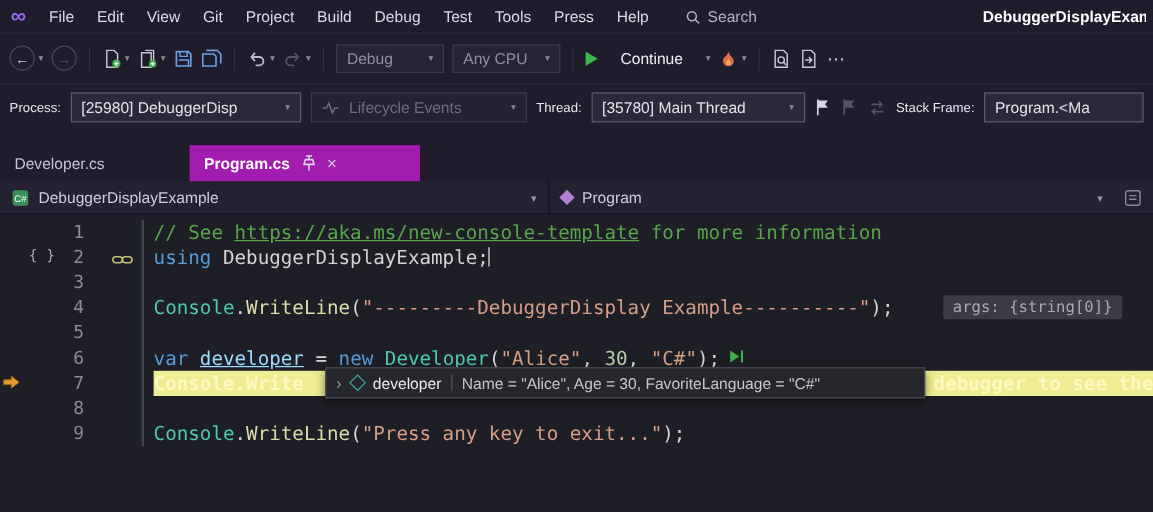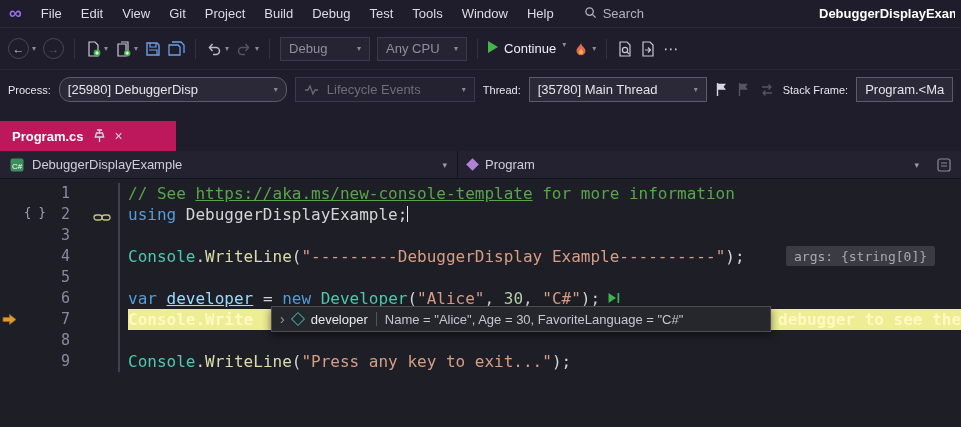--- a/index.html
+++ b/index.html
@@ -3,56 +3,56 @@
 <meta charset="utf-8">
 <style>
   html,body{margin:0;padding:0;background:#101016;}
   #app{position:relative;width:961px;height:427px;background:#1e1e26;overflow:hidden;
        font-family:"Liberation Sans",sans-serif;color:#d4d2de;-webkit-font-smoothing:antialiased;}
 
   
   .menubar{display:flex;align-items:center;height:27px;background:#1f1c2b;padding:0 6px;gap:1px;overflow:hidden;}
   .vs-logo{color:#9a6df0;font-size:18px;font-weight:bold;margin:0 9px 2px 3px;line-height:1;}
   .menu-item{padding:3px 9px;font-size:13px;color:#dddbe6;white-space:nowrap;}
-  .menu-search{display:flex;align-items:flex-start;gap:6px;color:#b3b1bf;font-size:13px;margin-left:12px;padding:2px 8px;white-space:nowrap;}
+  .menu-search{display:flex;align-items:flex-end;gap:6px;color:#b3b1bf;font-size:13px;margin-left:12px;padding:2px 8px;white-space:nowrap;}
   .menu-title{margin-left:auto;font-size:13px;font-weight:bold;color:#fff;white-space:nowrap;overflow:hidden;flex:0 0 auto;max-width:136px;}
 
   
   .toolbar{display:flex;align-items:center;height:42px;background:#1f1c2b;border-top:1px solid #2a2737;
            padding:0 8px;gap:7px;box-sizing:border-box;overflow:hidden;}
   .tbtn{display:flex;align-items:center;gap:3px;flex:0 0 auto;}
   .circle{width:19px;height:19px;border:1px solid #4a4856;border-radius:50%;display:flex;align-items:center;justify-content:center;font-size:12px;color:#c9c7d4;}
   .circle.dim{color:#55535f;}
   .chev{font-size:8px;color:#8a8896;line-height:1;}
   .sep{width:1px;height:20px;background:#35323f;margin:0 3px;flex:0 0 auto;}
   .combo{display:flex;align-items:center;height:24px;border:1px solid #3c3a4a;background:#262432;color:#908e9e;
          font-size:13px;padding:0 8px;gap:8px;box-sizing:border-box;flex:0 0 auto;}
   .combo .chev{margin-left:auto;}
   .w90{width:90px;}
-  .continue{display:flex;align-items:flex-start;gap:6px;color:#f0eef8;font-size:13px;flex:0 0 auto;}
+  .continue{display:flex;align-items:center;gap:19px;color:#f0eef8;font-size:13px;flex:0 0 auto;}
   .play{width:0;height:0;border-left:10px solid #41b64b;border-top:6px solid transparent;border-bottom:6px solid transparent;}
   .dots{color:#c9c7d4;font-size:15px;letter-spacing:1px;}
 
   
   .debugbar{display:flex;align-items:center;height:40px;background:#1f1c2b;border-top:1px solid #2a2737;
             padding:0 8px;gap:8px;box-sizing:border-box;overflow:hidden;}
   .dlabel{font-size:11px;color:#e8e6f0;white-space:nowrap;flex:0 0 auto;}
   .dcombo{display:flex;align-items:center;height:25px;border:1px solid #5d5b6b;background:#2b2937;color:#e4e2ec;
           font-size:13px;padding:0 8px;gap:8px;box-sizing:border-box;white-space:nowrap;flex:0 0 auto;overflow:hidden;}
   .dcombo.dim{color:#6e6c7a;border-color:#3c3a4a;background:#242230;}
   .dcombo.grow{flex:1 1 60px;min-width:60px;}
   .dicon{display:flex;align-items:center;flex:0 0 auto;}
 
   .spacer{height:12px;background:#1f1c2b;}
 
   
   .tabstrip{display:flex;align-items:stretch;height:30px;background:#1f1c2b;}
   .tab{display:flex;align-items:center;font-size:13px;color:#c6c4d2;padding:0 12px;gap:9px;box-sizing:border-box;}
   .tab.inactive{width:158px;}
-  .tab.active{background:#be185d;color:#fff;font-weight:bold;width:176px;}
+  .tab.active{background:#a21caf;color:#fff;font-weight:bold;width:192px;}
   .tclose{font-size:14px;color:#d0ced8;font-weight:normal;}
 
   
   .navbar{display:flex;align-items:center;height:27px;background:#242231;border-bottom:1px solid #131120;
           font-size:13px;color:#cfcdda;}
   .navcombo{display:flex;align-items:center;gap:8px;padding:0 10px;height:100%;box-sizing:border-box;}
   .navcombo.left{width:458px;border-right:1px solid #131120;}
   .navcombo.right{flex:1;}
   .navchev{margin-left:auto;font-size:9px;color:#9a98a8;}
   .diamond-purple{width:9px;height:9px;background:#b180d7;transform:rotate(45deg);flex:0 0 auto;}
@@ -103,21 +103,21 @@
     <span class="vs-logo">∞</span>
     <span class="menu-item">File</span>
     <span class="menu-item">Edit</span>
     <span class="menu-item">View</span>
     <span class="menu-item">Git</span>
     <span class="menu-item">Project</span>
     <span class="menu-item">Build</span>
     <span class="menu-item">Debug</span>
     <span class="menu-item">Test</span>
     <span class="menu-item">Tools</span>
-    <span class="menu-item">Window</span>
+    <span class="menu-item">Press</span>
     <span class="menu-item">Help</span>
     <span class="menu-search">
       <svg width="13" height="13" viewBox="0 0 14 14">
           <circle cx="6" cy="6" r="4" fill="none" stroke="#b3b1bf" stroke-width="1.4"></circle>
           <path d="M9 9l3.5 3.5" stroke="#b3b1bf" stroke-width="1.4"></path>
         </svg>
       <span>Search</span>
     </span>
     <span class="menu-title">DebuggerDisplayExample</span>
   </div>
@@ -211,21 +211,21 @@
       <svg width="16" height="16" viewBox="0 0 16 16">
           <path d="M3 1h7l3 3v11H3z" fill="none" stroke="#c9c7d4" stroke-width="1.2"></path>
           <path d="M5 9h5M8 6.5L10.5 9 8 11.5" fill="none" stroke="#c9c7d4" stroke-width="1.2"></path>
         </svg>
     </span>
     <span class="dots">⋯</span>
   </div>
 
   <div class="debugbar">
     <span class="dlabel">Process:</span>
-    <span class="dcombo" style="width:228px;border-radius:11px;">
+    <span class="dcombo" style="width:192px;">
       <span>[25980] DebuggerDisp</span>
       <span class="chev" style="margin-left:auto;">▾</span>
     </span>
     <span class="dcombo dim" style="width:180px;">
       <span class="dicon">
         <svg width="15" height="12" viewBox="0 0 15 12">
             <path d="M1 6h3l2-4 3 8 2-4h3" fill="none" stroke="#6e6c7a" stroke-width="1.3"></path>
           </svg>
       </span>
       <span>Lifecycle Events</span>
@@ -256,20 +256,23 @@
     </span>
     <span class="dlabel">Stack Frame:</span>
     <span class="dcombo grow">
       <span>Program.&lt;Ma</span>
     </span>
   </div>
 
   <div class="spacer"></div>
 
   <div class="tabstrip">
+    <span class="tab inactive">
+      <span>Developer.cs</span>
+    </span>
     <span class="tab active">
       <span>Program.cs</span>
       <span style="display:flex;">
         <svg width="13" height="14" viewBox="0 0 13 14">
             <path d="M4 1h5M6.5 1v3M3.5 4h6l1.2 4H2.3zM6.5 8v5" stroke="#d8d6e2" stroke-width="1.3" fill="none"></path>
           </svg>
       </span>
       <span class="tclose">×</span>
     </span>
   </div>

